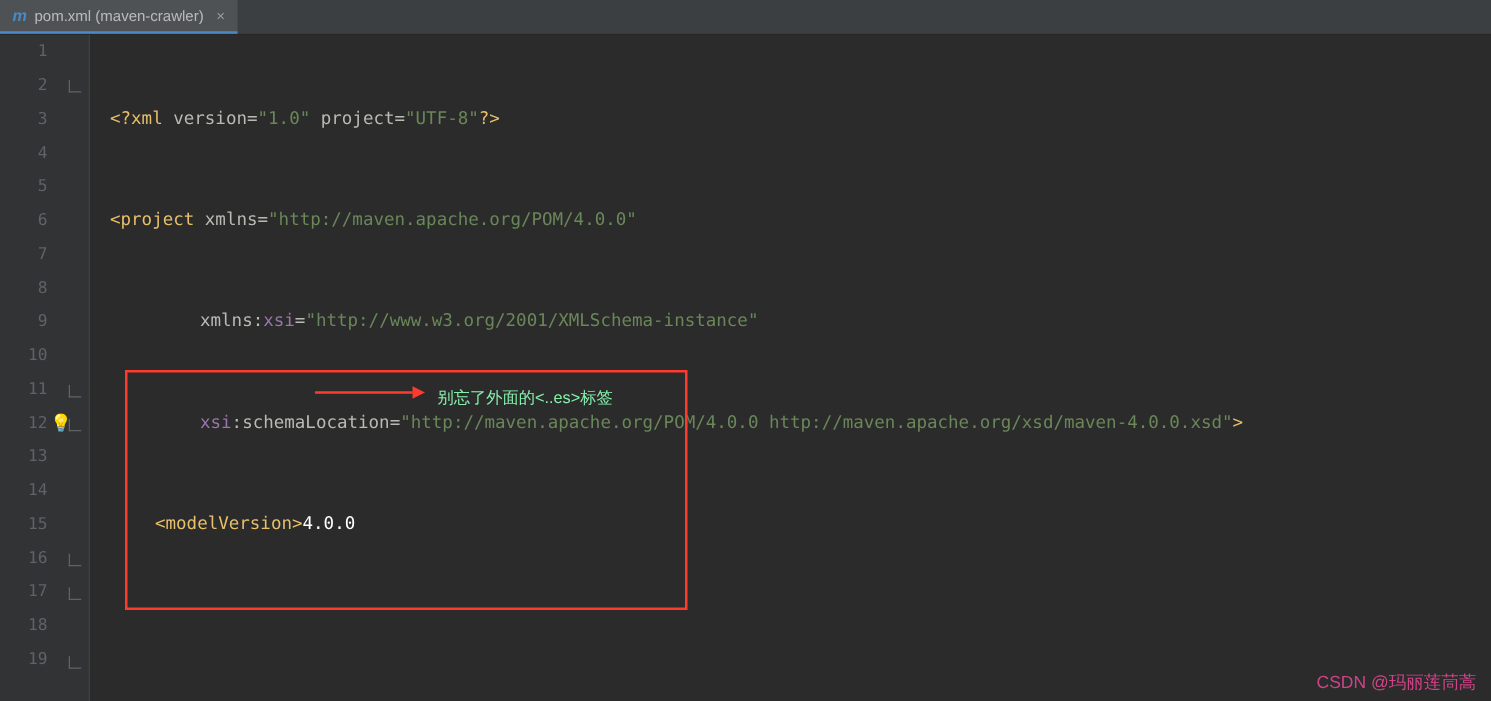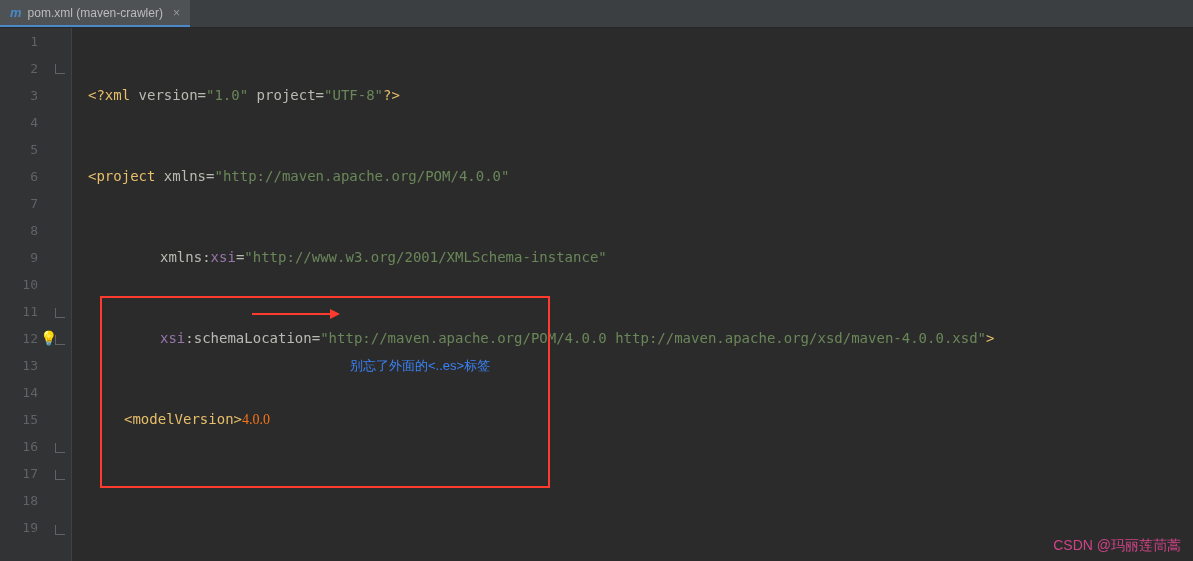--- a/index.html
+++ b/index.html
@@ -84,33 +84,32 @@
   padding-left: 16px;
   line-height: 27px;
   position: relative;
   white-space: pre;
 }
 .code-line { height: 27px; display: flex; align-items: center; }
 .t-tag { color: #e8bf6a; }
 .t-attr { color: #babab4; }
 .t-ns { color: #9876aa; }
 .t-str { color: #6a8759; }
-.t-text { color: #f97316; font-family: Liberation Serif, serif; }
+.t-text { color: #ffffff; }
 .t-decl { color: #e8bf6a; }
 .annotation-box {
   position: absolute;
   border: 2px solid #ff3b30;
   pointer-events: none;
 }
 .annotation-text {
   position: absolute;
-  color: #3b82f6;
+  color: #86efac;
   font-family: sans-serif;
   font-size: 13px;
-  margin-top: 48px;
 }
 .arrow {
   position: absolute;
   pointer-events: none;
 }
 .watermark {
   position: absolute;
   right: 12px;
   bottom: 6px;
   color: #ec4899;

